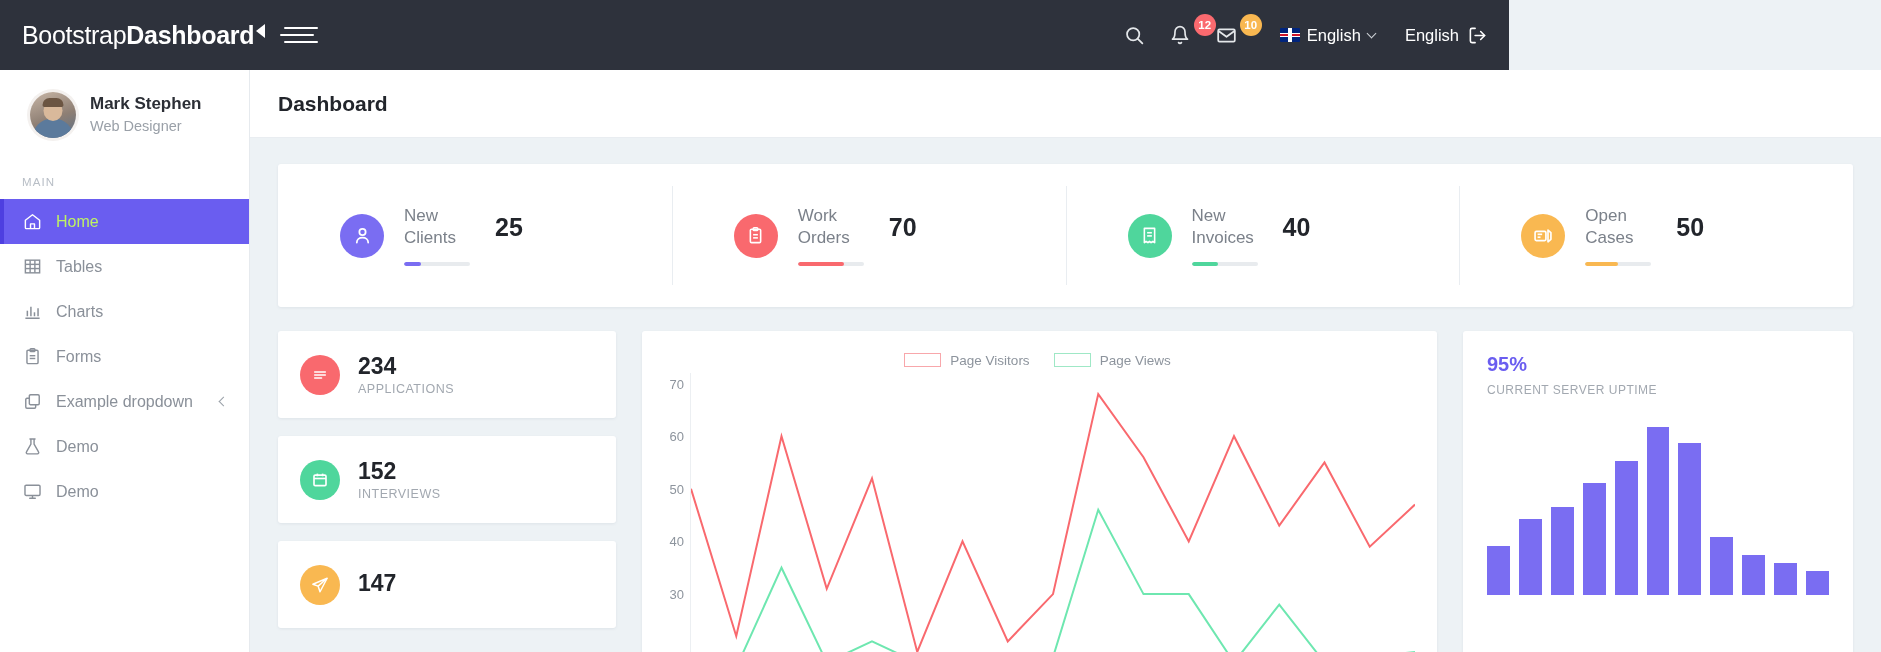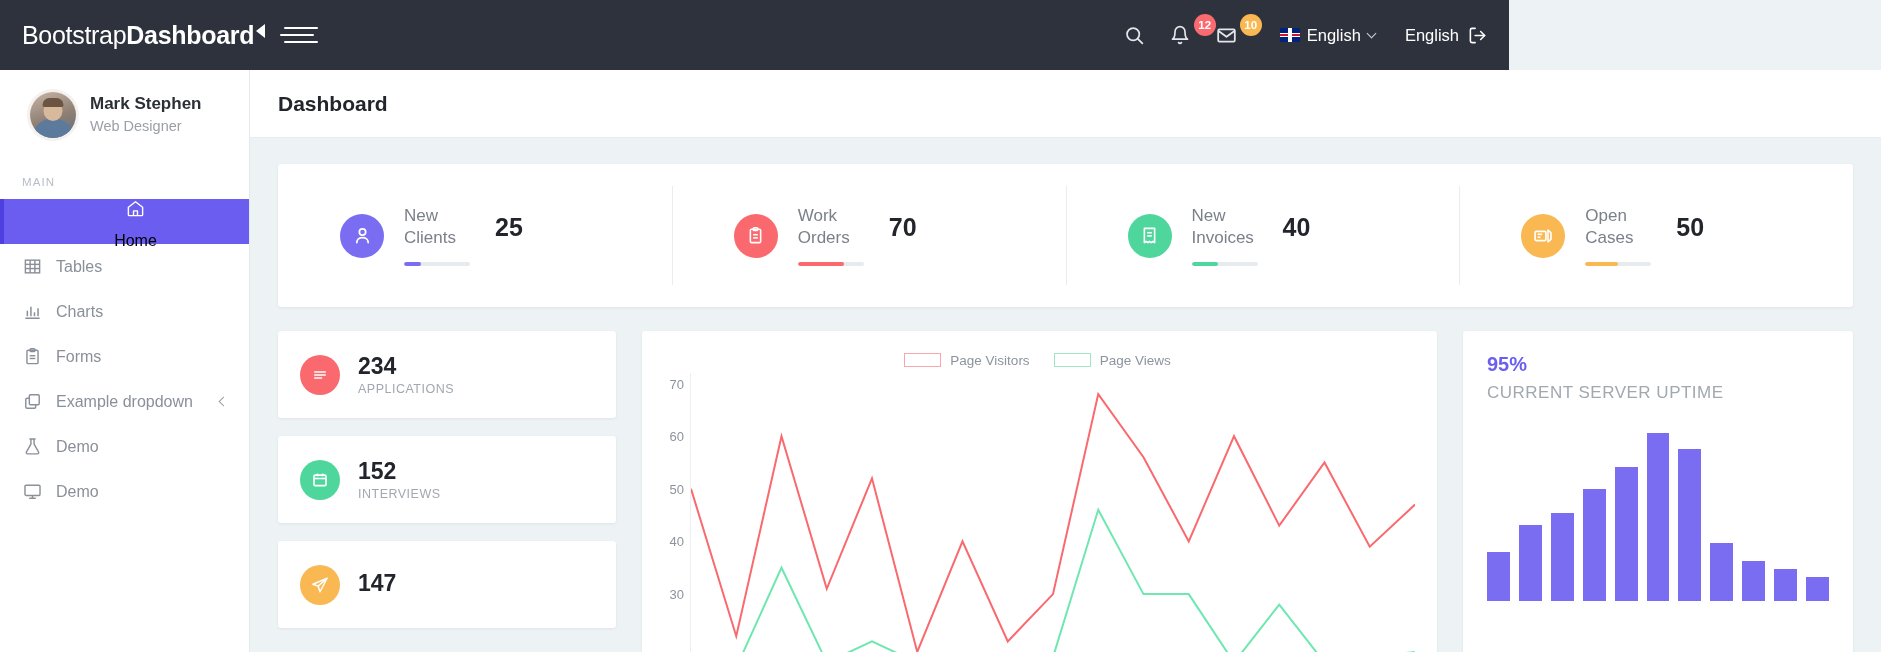--- a/index.html
+++ b/index.html
@@ -130,21 +130,21 @@
   }
   .nav-item {
     display: flex; align-items: center; gap: 14px;
     height: 45px; padding-left: 22px;
     font-size: 16px; color: #8a9099; cursor: pointer;
     position: relative;
   }
   .nav-item .ni-icon { width: 20px; display: flex; align-items: center; justify-content: center; flex: none; }
   .nav-item .ni-icon svg { stroke: #8a9099; }
   .nav-item.active {
-    background: #6a5df0; color: #000000; flex-direction: column;
+    background: #6a5df0; color: #bef264;
   }
   .nav-item.active .ni-icon svg { stroke: #fff; }
   .nav-item.active::before {
     content: ""; position: absolute; left: 0; top: 0;
     width: 4px; height: 100%; background: #4e3fe0;
   }
   .nav-item .caret-left {
     margin-left: auto; margin-right: 22px;
     width: 7px; height: 7px;
     border-left: 1.6px solid #9aa0a8; border-bottom: 1.6px solid #9aa0a8;
@@ -242,21 +242,21 @@
     transform: translateY(-50%);
   }
   .plot {
     position: absolute; left: 34px; top: 0; right: 4px; bottom: 0;
     border-left: 1px solid #eceff2;
   }
   .plot svg { display: block; width: 100%; height: 100%; }
 
   .uptime-pct { font-size: 20px; font-weight: 700; color: #6a5df0; }
   .uptime-label {
-    font-size: 17px; color: #a2a8b0; letter-spacing: 0.5px; margin-top: 7px;
+    font-size: 12px; color: #a2a8b0; letter-spacing: 0.5px; margin-top: 7px;
   }
   .barchart {
     margin-top: 18px; height: 180px;
     display: flex; align-items: flex-end; justify-content: center; gap: 9px;
   }
   .bar { width: 25px; background: #7a6df2; }
 </style>
 </head>
 <body>
 

